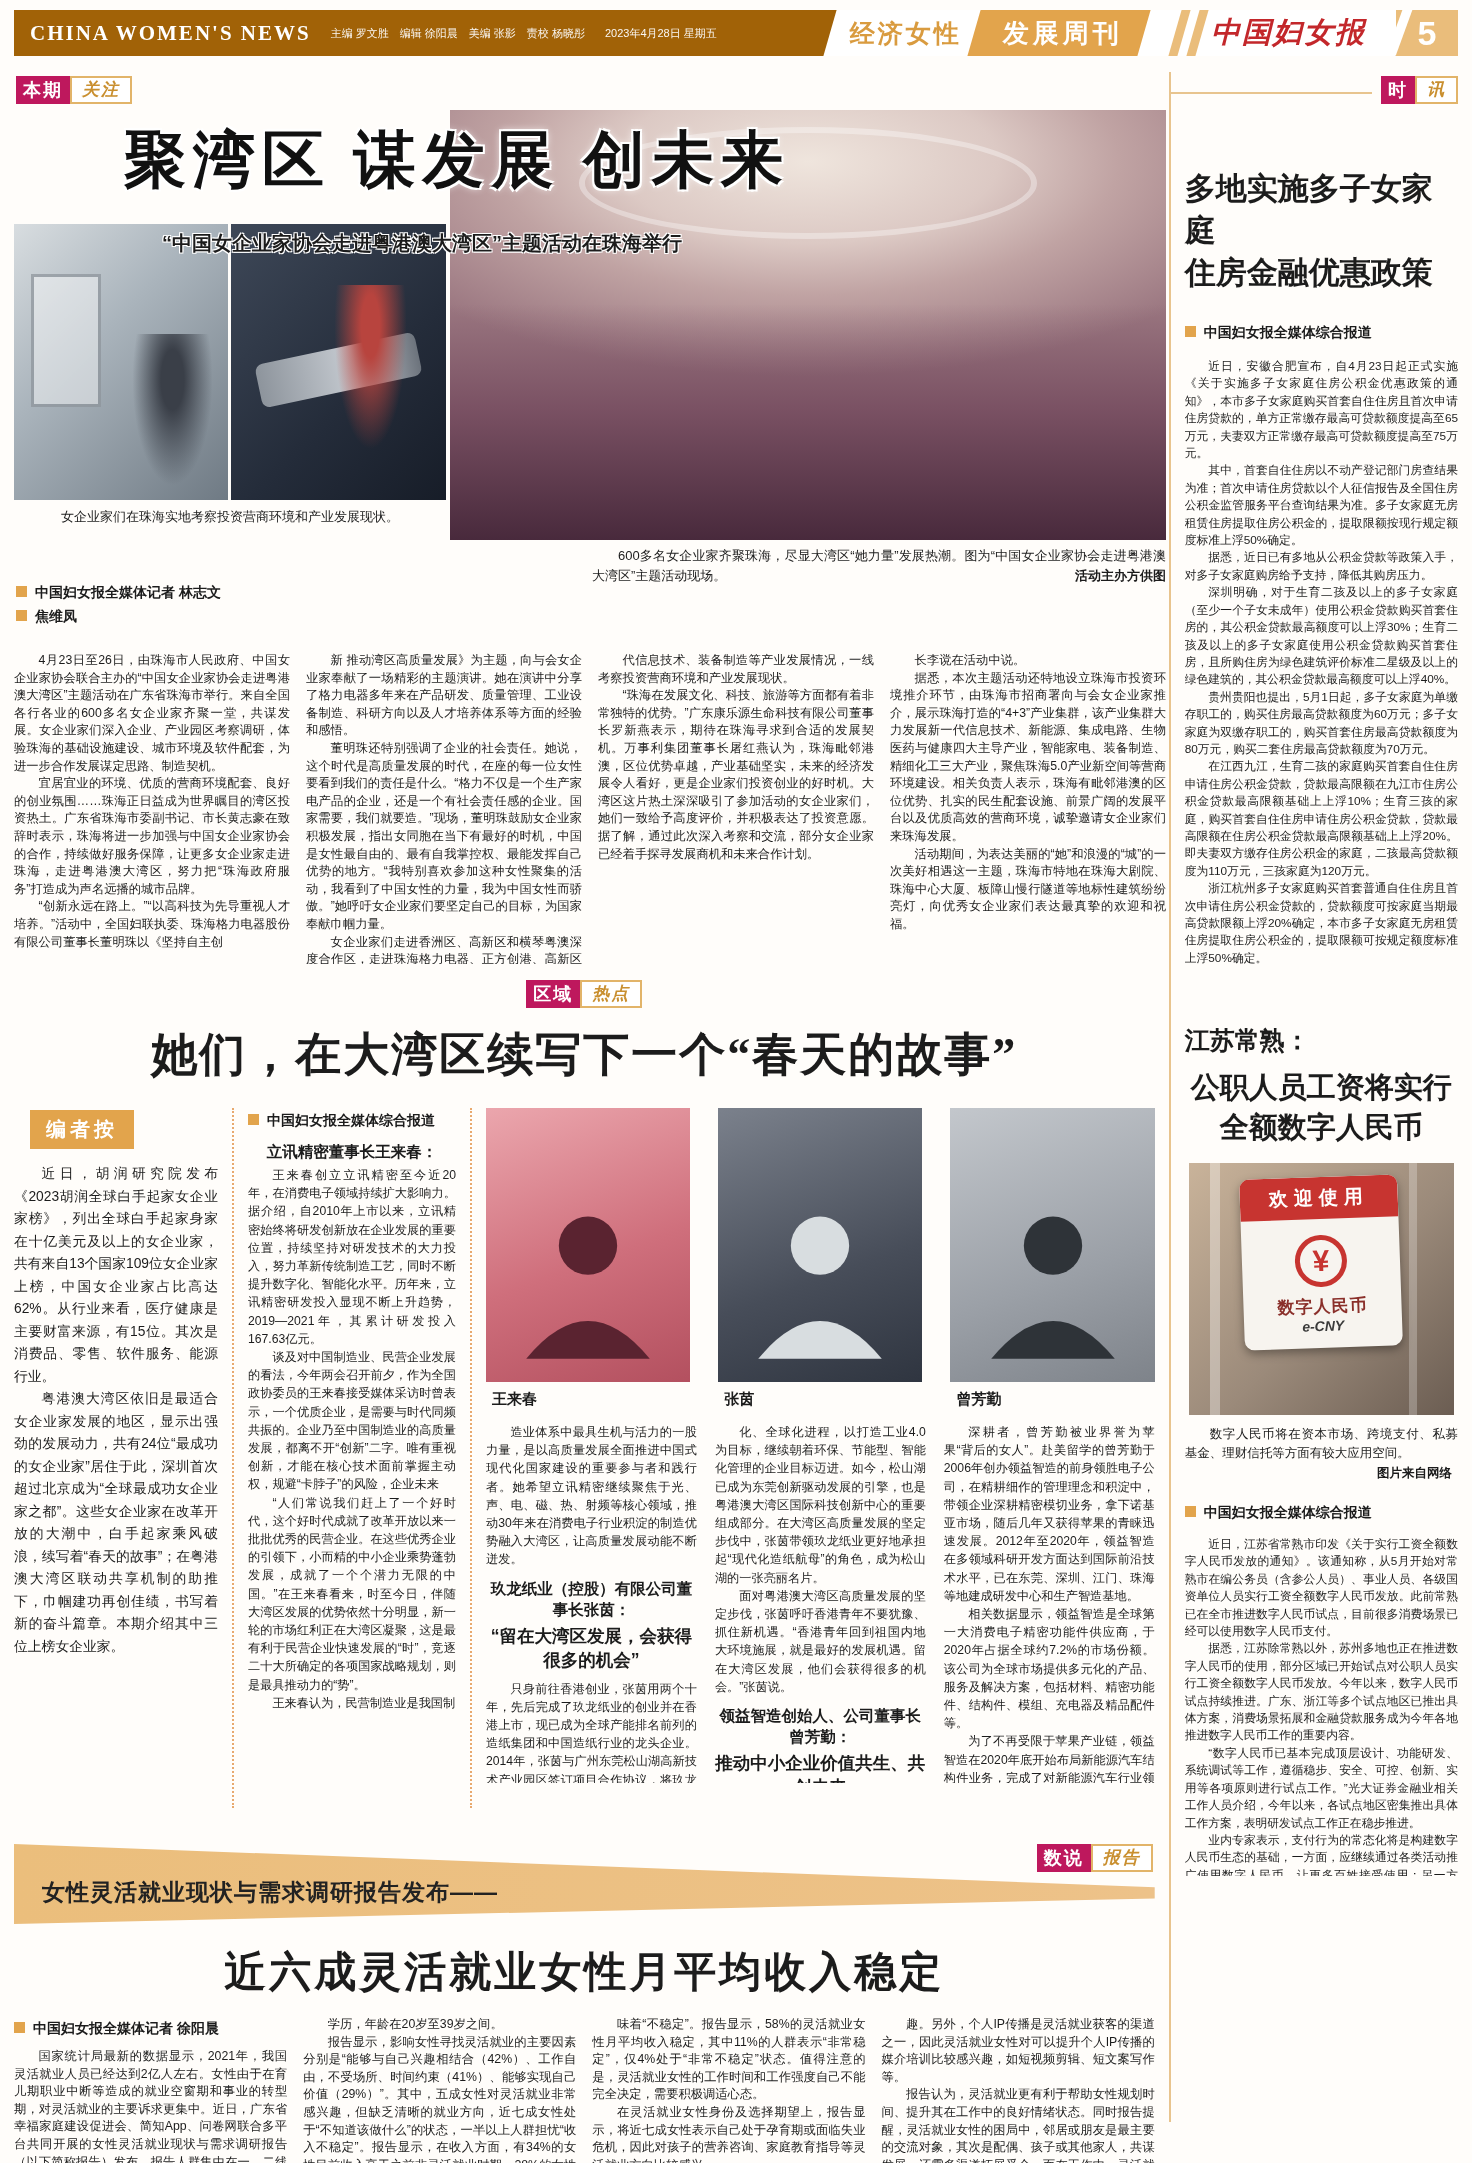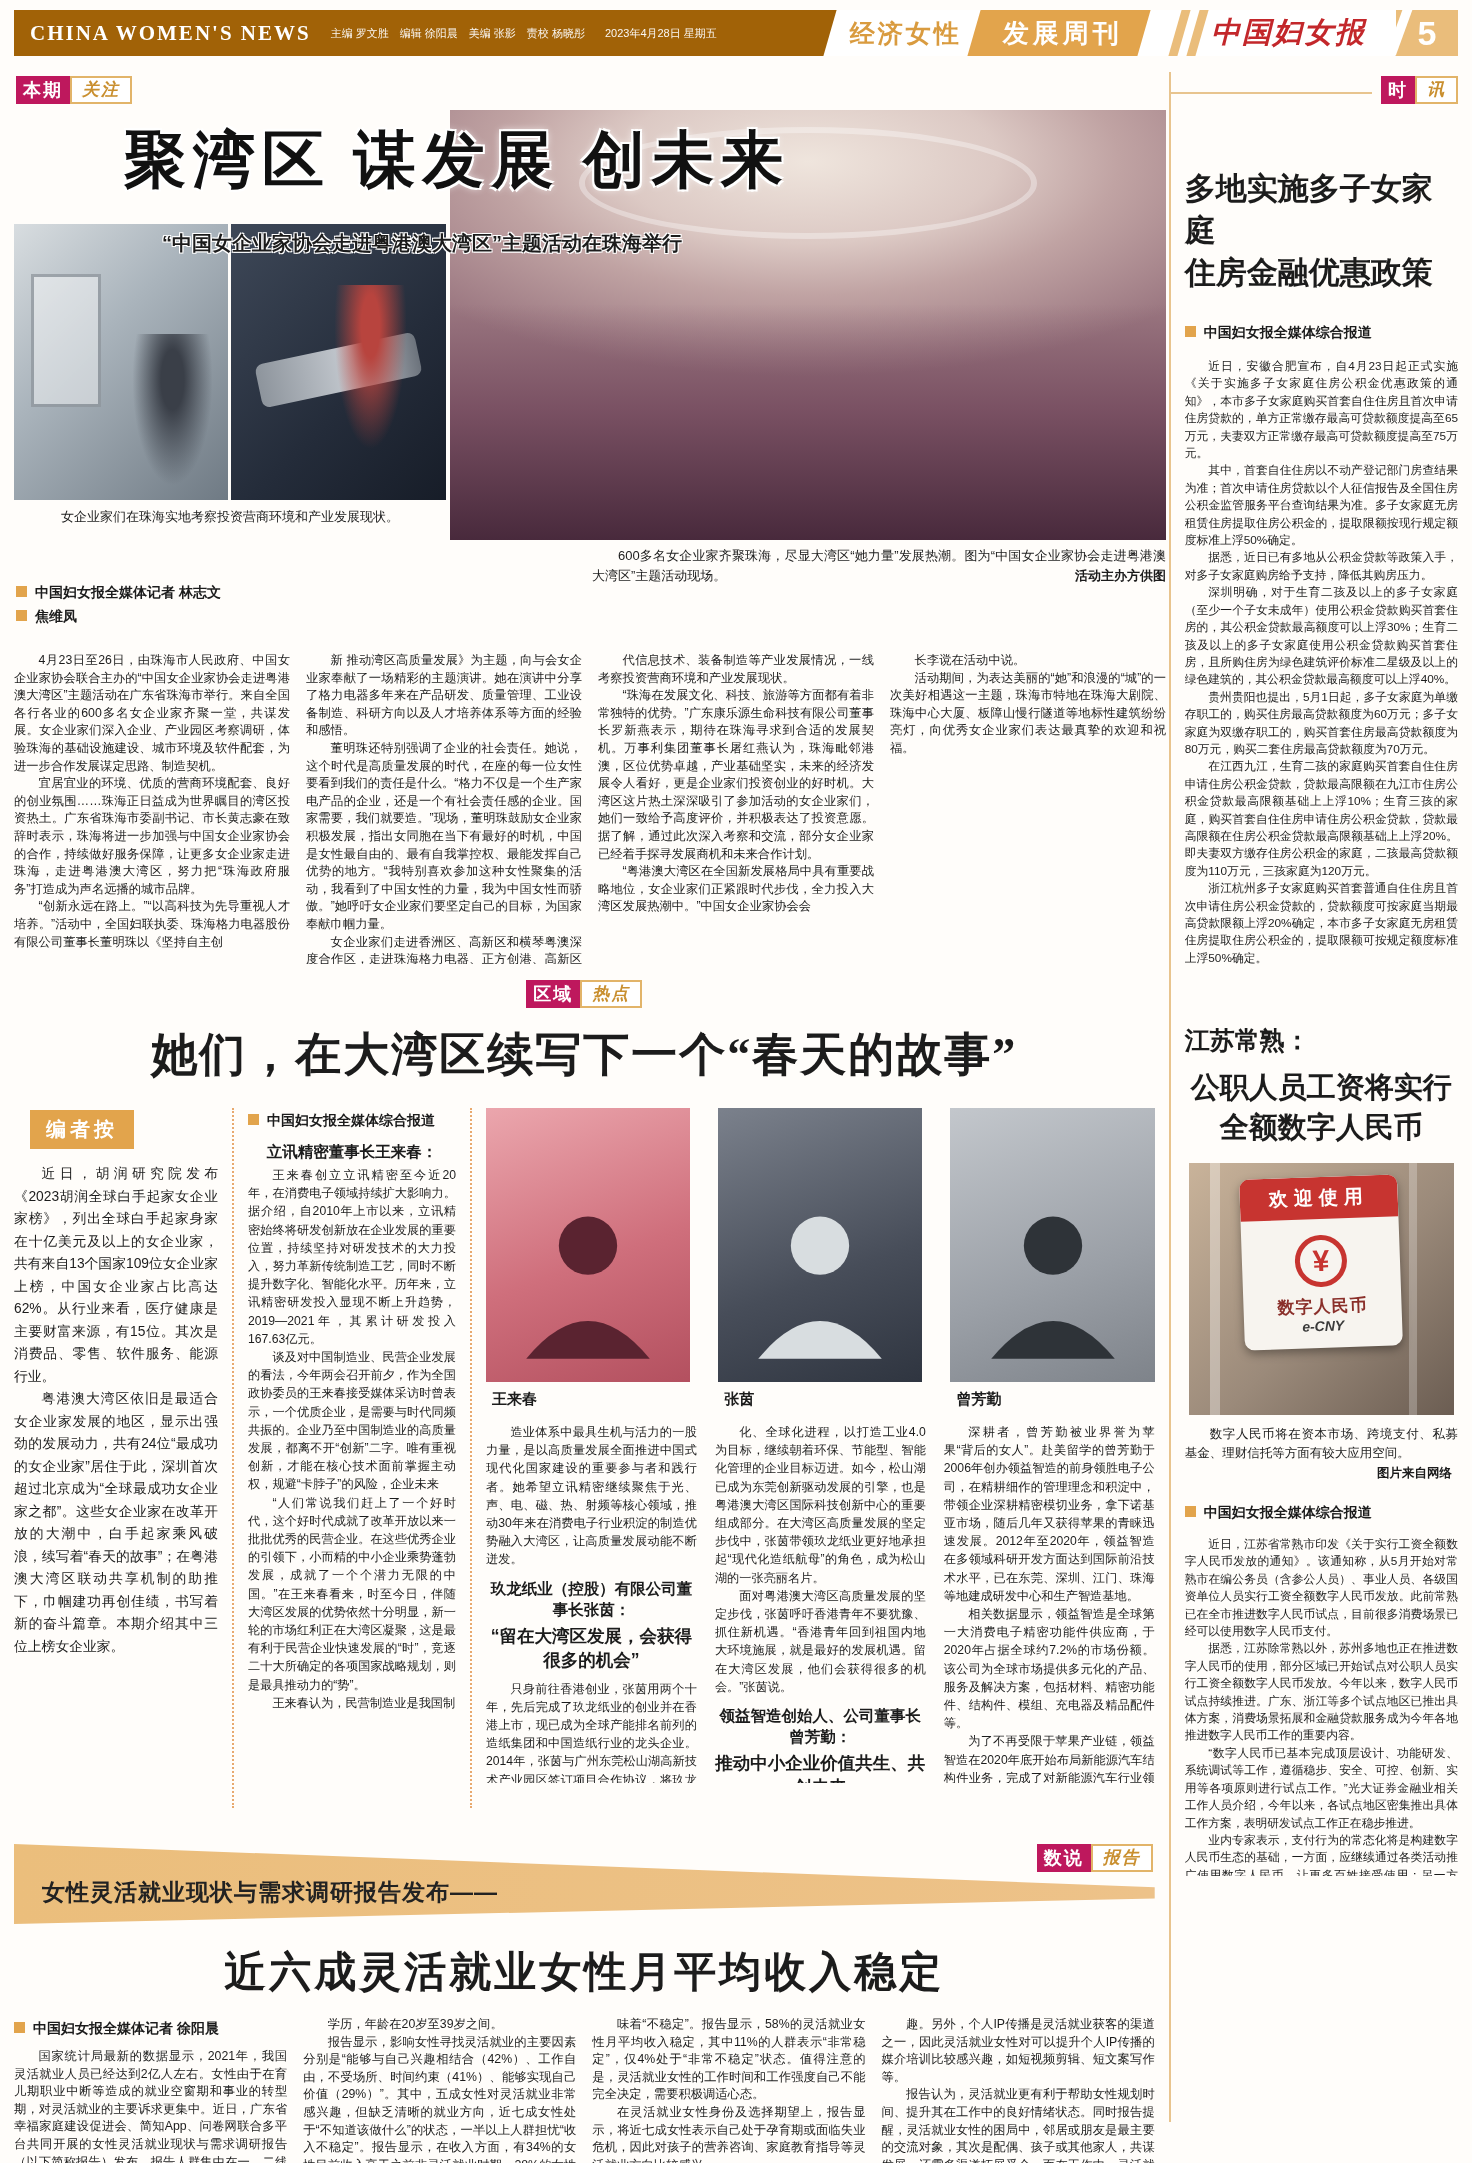--- a/index.html
+++ b/index.html
@@ -190,24 +190,24 @@
               <p class="body">“创新永远在路上。”“以高科技为先导重视人才培养。”活动中，全国妇联执委、珠海格力电器股份有限公司董事长董明珠以《坚持自主创</p>
             </div>
           <div class="col">
               <p class="body">新 推动湾区高质量发展》为主题，向与会女企业家奉献了一场精彩的主题演讲。她在演讲中分享了格力电器多年来在产品研发、质量管理、工业设备制造、科研方向以及人才培养体系等方面的经验和感悟。</p>
               <p class="body">董明珠还特别强调了企业的社会责任。她说，这个时代是高质量发展的时代，在座的每一位女性要看到我们的责任是什么。“格力不仅是一个生产家电产品的企业，还是一个有社会责任感的企业。国家需要，我们就要造。”现场，董明珠鼓励女企业家积极发展，指出女同胞在当下有最好的时机，中国是女性最自由的、最有自我掌控权、最能发挥自己优势的地方。“我特别喜欢参加这种女性聚集的活动，我看到了中国女性的力量，我为中国女性而骄傲。”她呼吁女企业家们要坚定自己的目标，为国家奉献巾帼力量。</p>
               <p class="body">女企业家们走进香洲区、高新区和横琴粤澳深度合作区，走进珠海格力电器、正方创港、高新区科技创新展示厅、华发产业园、港湾七号·智造超级工厂、横琴粤澳深度合作区展示厅、中交汇通横琴广场等地，实地感受珠海智能家电、新一</p>
             </div>
           <div class="col">
               <p class="body">代信息技术、装备制造等产业发展情况，一线考察投资营商环境和产业发展现状。</p>
               <p class="body">“珠海在发展文化、科技、旅游等方面都有着非常独特的优势。”广东康乐源生命科技有限公司董事长罗新燕表示，期待在珠海寻求到合适的发展契机。万事利集团董事长屠红燕认为，珠海毗邻港澳，区位优势卓越，产业基础坚实，未来的经济发展令人看好，更是企业家们投资创业的好时机。大湾区这片热土深深吸引了参加活动的女企业家们，她们一致给予高度评价，并积极表达了投资意愿。据了解，通过此次深入考察和交流，部分女企业家已经着手探寻发展商机和未来合作计划。</p>
-              <p class="body">“粤港澳大湾区在全国新发展格局中具有重要战略地位，女企业家们正紧跟时代步伐，全力投入大湾区发展热潮中。”中国女企业家协会会</p>
             </div>
           <div class="col">
               <p class="body">长李谠在活动中说。</p>
+              <p class="body">据悉，本次主题活动还特地设立珠海市投资环境推介环节，由珠海市招商署向与会女企业家推介，展示珠海打造的“4+3”产业集群，该产业集群大力发展新一代信息技术、新能源、集成电路、生物医药与健康四大主导产业，智能家电、装备制造、精细化工三大产业，聚焦珠海5.0产业新空间等营商环境建设。相关负责人表示，珠海有毗邻港澳的区位优势、扎实的民生配套设施、前景广阔的发展平台以及优质高效的营商环境，诚挚邀请女企业家们来珠海发展。</p>
               <p class="body">活动期间，为表达美丽的“她”和浪漫的“城”的一次美好相遇这一主题，珠海市特地在珠海大剧院、珠海中心大厦、板障山慢行隧道等地标性建筑纷纷亮灯，向优秀女企业家们表达最真挚的欢迎和祝福。</p>
             </div>
         </div>
       </section>
 
       <section class="region">
         <div class="r-taghead">
           <span class="tag">
             <span class="t1">区域</span>
             <span class="t2">热点</span>

